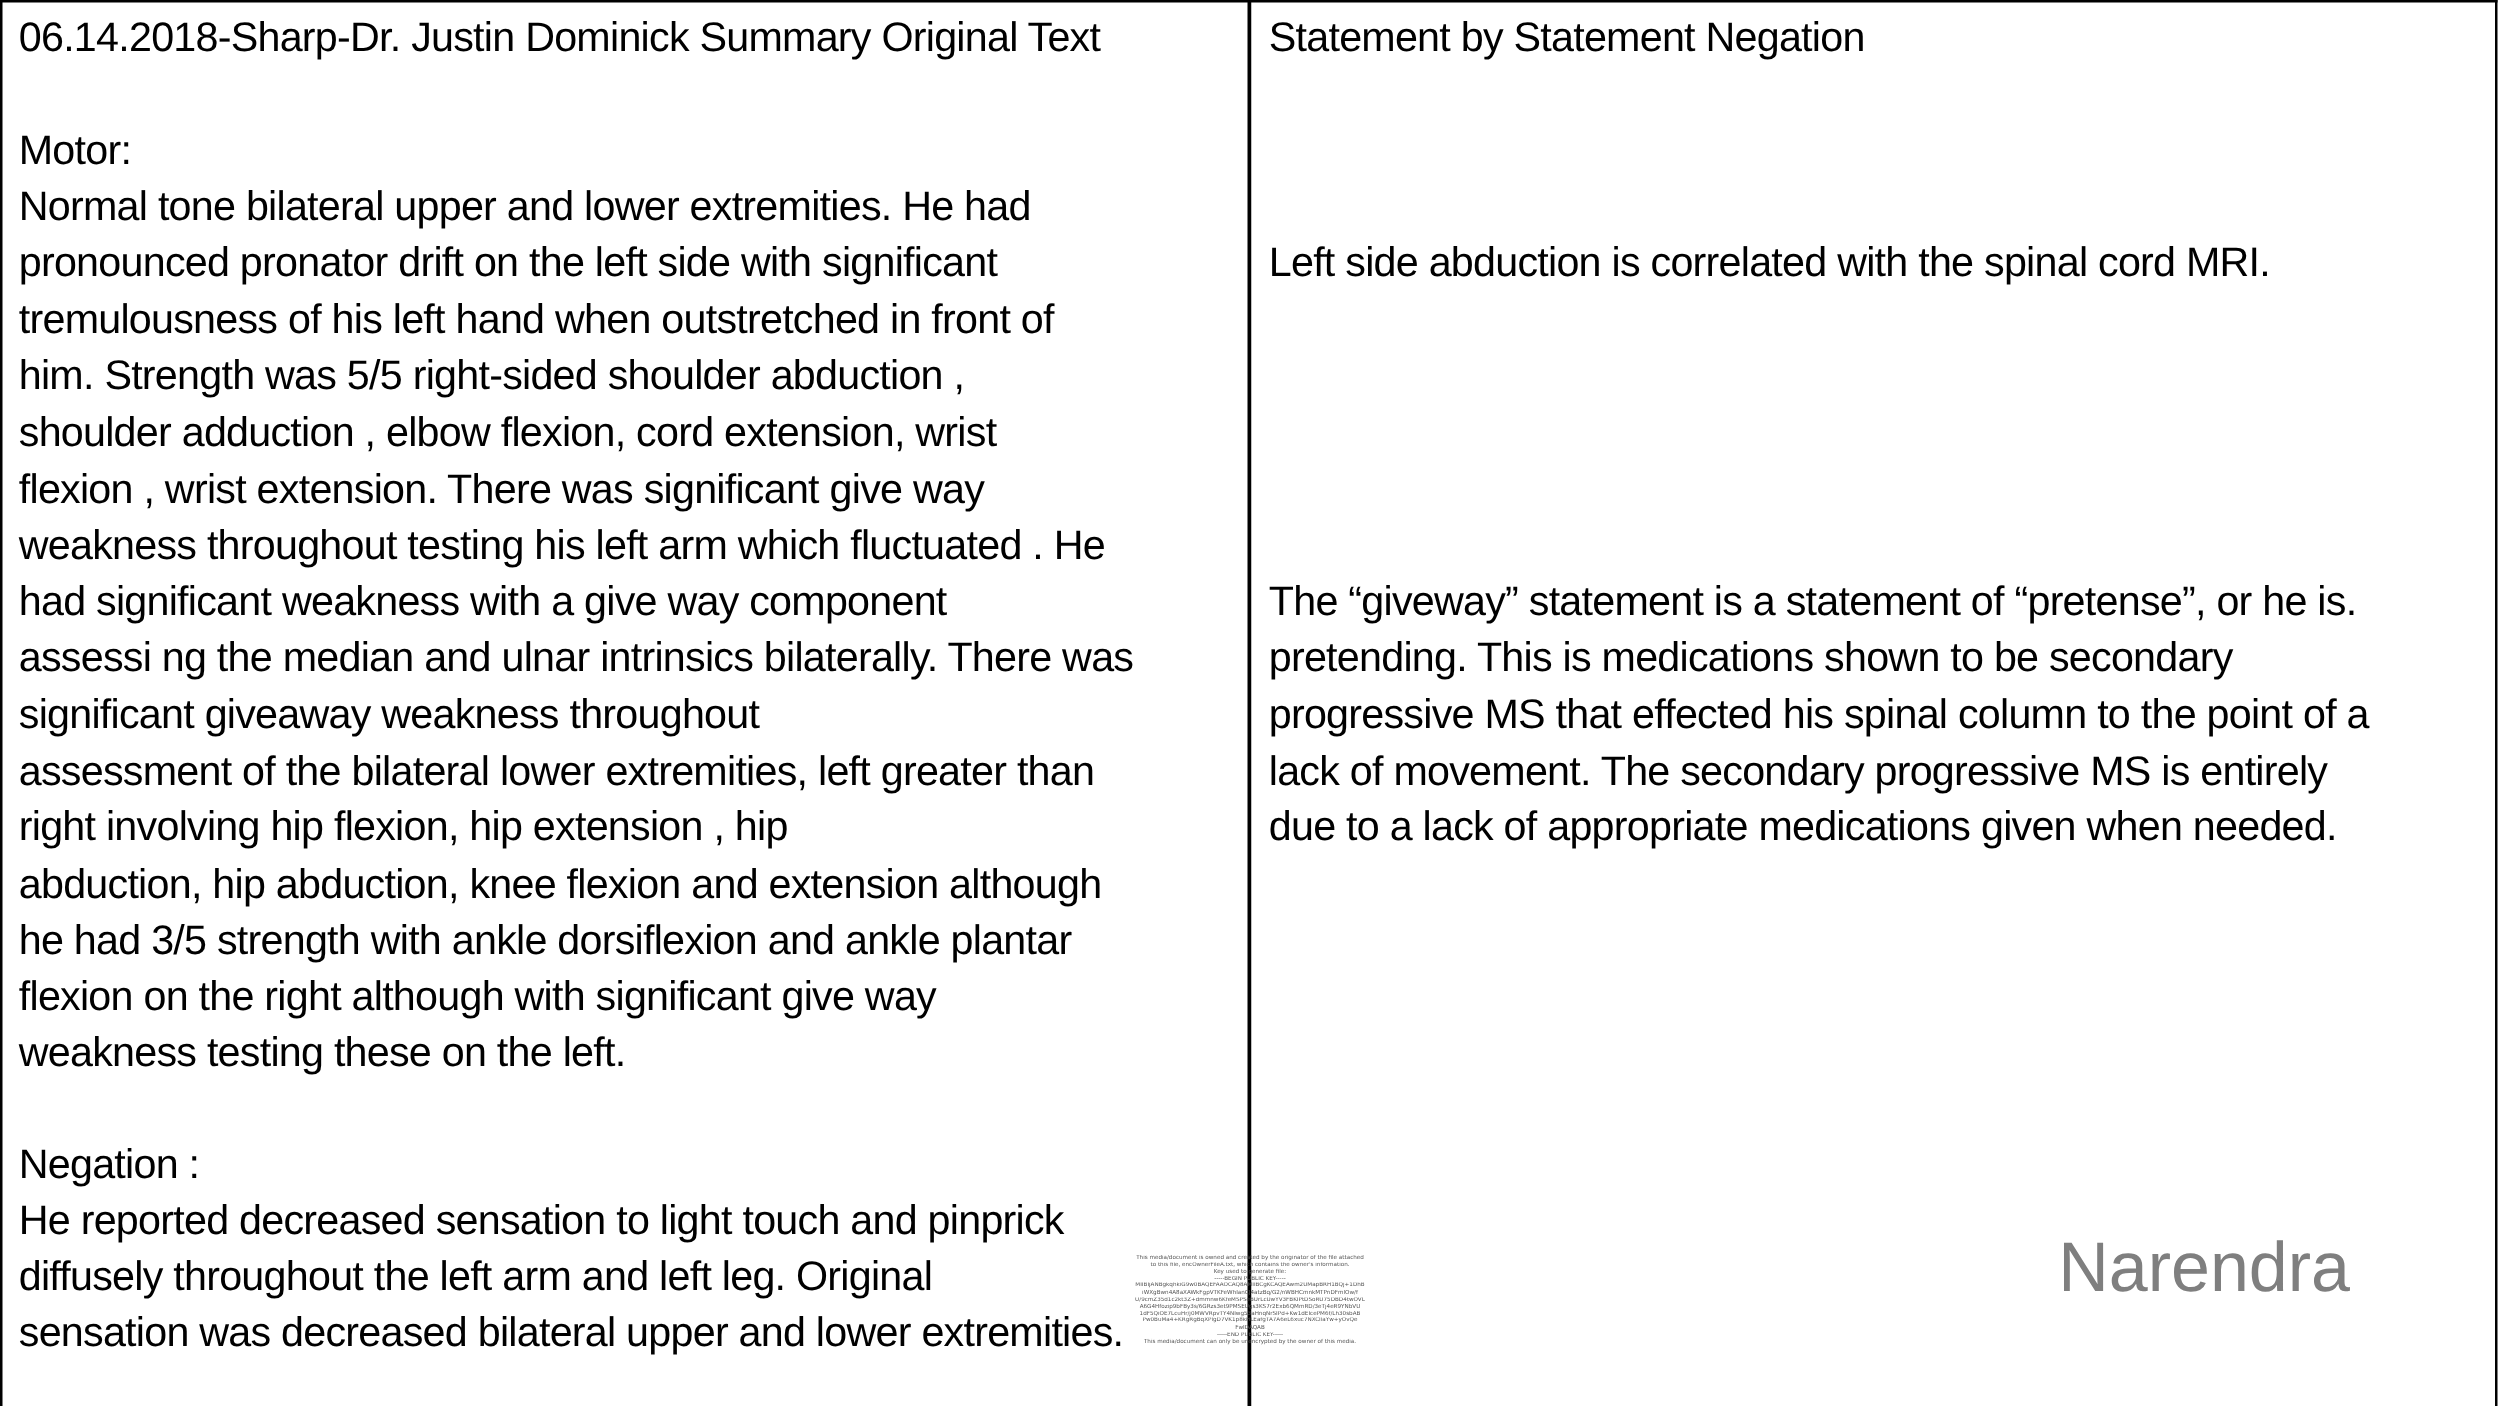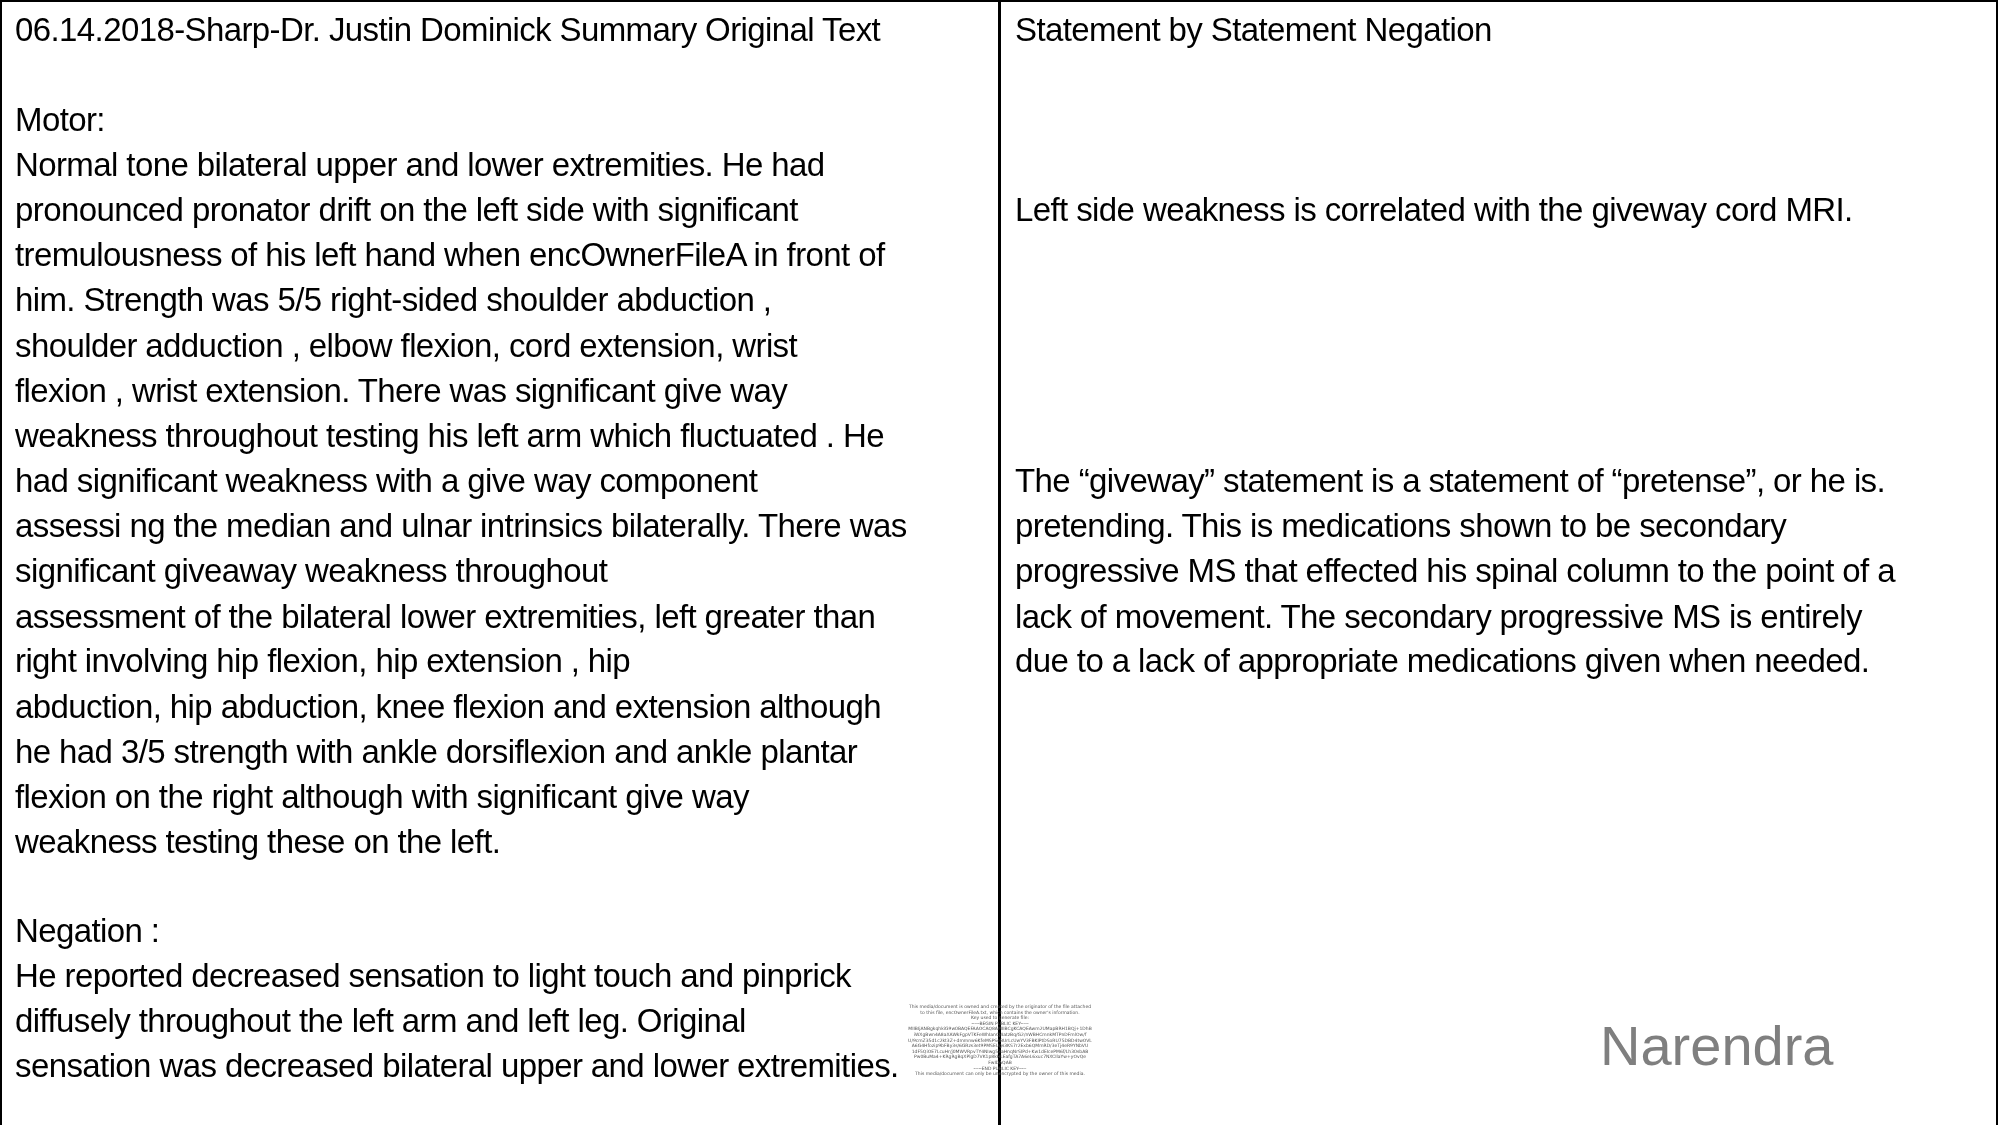--- a/index.html
+++ b/index.html
@@ -11,36 +11,36 @@
     .divider { position: absolute; left: 998px; top: 0; width: 3px; height: 1125px; background: #000; }
     .col { position: absolute; top: 0; }
     .col-left { left: 15px; width: 975px; }
     .col-right { left: 1015px; width: 975px; }
     .line { position: absolute; left: 0; white-space: nowrap; font-size: 33px;
             letter-spacing: -0.6px; line-height: 40px; }
     .watermark { position: absolute; left: 898px; top: 1004px; width: 204px;
                  font-size: 4.5px; line-height: 5.6px; color: #555; text-align: center;
                  font-family: "DejaVu Sans", sans-serif; }
     .watermark div { white-space: nowrap; overflow: hidden; }
-    .signature { position: absolute; left: 1600px; top: 985px; width: 280px; text-align: left;
-                 font-family: "Liberation Sans", sans-serif; font-size: 56px; line-height: 58px; margin-top: 32px; }
+    .signature { position: absolute; left: 1600px; top: 985px; width: 280px; text-align: right;
+                 font-family: "Liberation Sans", sans-serif; font-size: 56px; line-height: 58px; }
   </style>
 </head>
 <body>
 
 <div class="frame"></div>
 <div class="divider"></div>
 
 <div class="col col-left">
   <div class="line" style="top:10px">06.14.2018-Sharp-Dr. Justin Dominick Summary Original Text</div>
 
   <div class="line" style="top:100px">Motor:</div>
   <div class="line" style="top:145px">Normal tone bilateral upper and lower extremities. He had</div>
   <div class="line" style="top:190px">pronounced pronator drift on the left side with significant</div>
-  <div class="line" style="top:235px">tremulousness of his left hand when encOwnerFileA in front of</div>
+  <div class="line" style="top:235px">tremulousness of his left hand when outstretched in front of</div>
   <div class="line" style="top:280px">him. Strength was 5/5 right-sided shoulder abduction ,</div>
   <div class="line" style="top:326px">shoulder adduction , elbow flexion, cord extension, wrist</div>
   <div class="line" style="top:371px">flexion , wrist extension. There was significant give way</div>
   <div class="line" style="top:416px">weakness throughout testing his left arm which fluctuated . He</div>
   <div class="line" style="top:461px">had significant weakness with a give way component</div>
   <div class="line" style="top:506px">assessi ng the median and ulnar intrinsics bilaterally. There was</div>
   <div class="line" style="top:551px">significant giveaway weakness throughout</div>
   <div class="line" style="top:597px">assessment of the bilateral lower extremities, left greater than</div>
   <div class="line" style="top:641px">right involving hip flexion, hip extension , hip</div>
   <div class="line" style="top:687px">abduction, hip abduction, knee flexion and extension although</div>
@@ -49,21 +49,21 @@
   <div class="line" style="top:822px">weakness testing these on the left.</div>
 
   <div class="line" style="top:911px">Negation :</div>
   <div class="line" style="top:956px">He reported decreased sensation to light touch and pinprick</div>
   <div class="line" style="top:1001px">diffusely throughout the left arm and left leg. Original</div>
   <div class="line" style="top:1046px">sensation was decreased bilateral upper and lower extremities.</div>
 </div>
 
 <div class="col col-right">
   <div class="line" style="top:10px">Statement by Statement Negation</div>
-  <div class="line" style="top:190px">Left side weakness is correlated with the giveway cord MRI.</div>
+  <div class="line" style="top:190px">Left side abduction is correlated with the spinal cord MRI.</div>
 
   <div class="line" style="top:461px">The “giveway” statement is a statement of “pretense”, or he is.</div>
   <div class="line" style="top:506px">pretending. This is medications shown to be secondary</div>
   <div class="line" style="top:551px">progressive MS that effected his spinal column to the point of a</div>
   <div class="line" style="top:597px">lack of movement. The secondary progressive MS is entirely</div>
   <div class="line" style="top:641px">due to a lack of appropriate medications given when needed.</div>
 </div>
 
 <div class="watermark">
   <div>This media/document is owned and created by the originator of the file attached</div>

